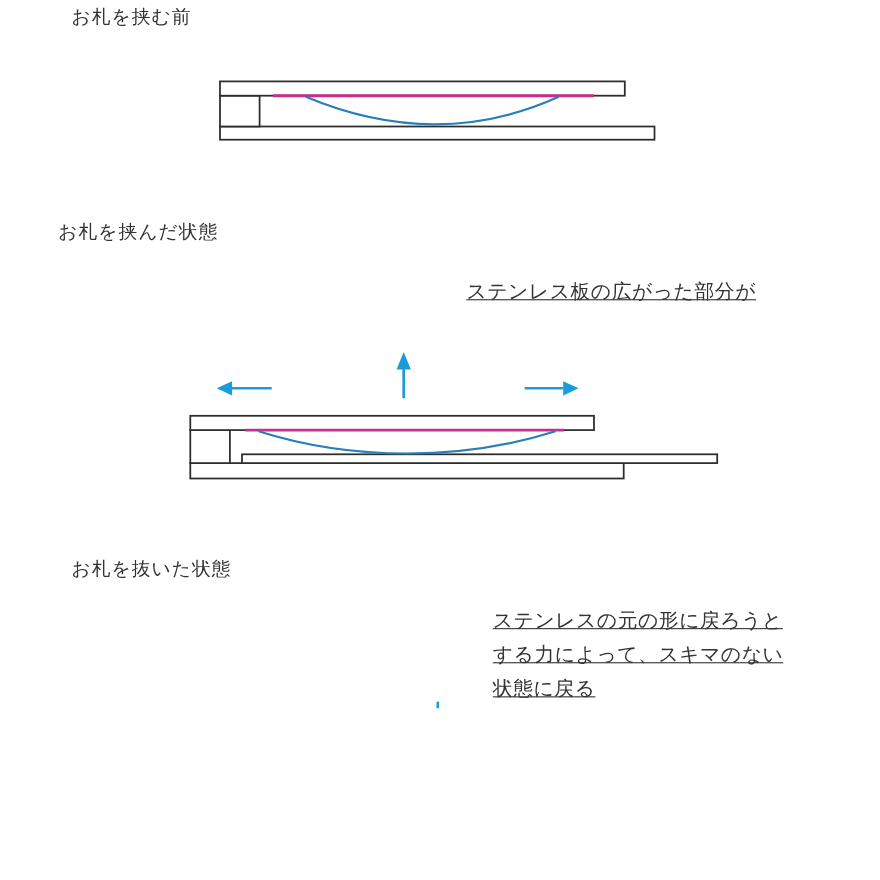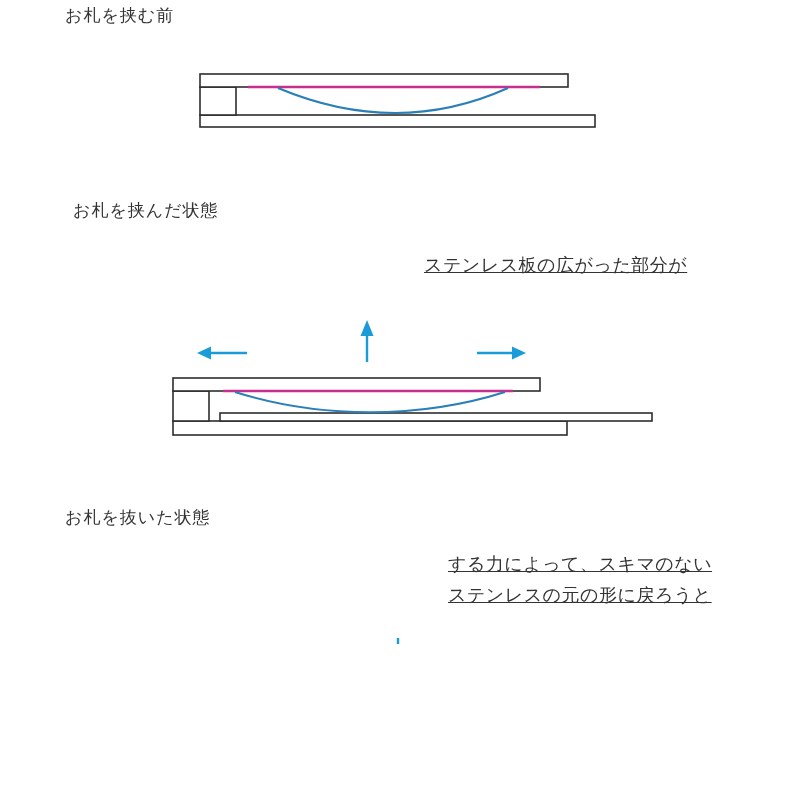--- a/index.html
+++ b/index.html
@@ -113,26 +113,27 @@
       <rect class="plate" x="201" y="741" width="392" height="13"></rect>
       <rect class="plate" x="201" y="713" width="36" height="28"></rect>
       <rect class="plate" x="201" y="700" width="367" height="13"></rect>
       <line class="flat-spring" x1="248" y1="713" x2="540" y2="713"></line>
       <path class="spring-curve" d="M285,714 Q397,766 510,714"></path>
     </g>
   </svg>
 
   <div class="heading" style="left:65px; top:6px;">お札を挟む前</div>
 
-  <div class="heading" style="left:73px; top:201px;">お札を挟んだ状態</div>
+  <div class="heading" style="left:53px; top:201px;">お札を挟んだ状態</div>
 
   <div class="note" style="left:424px; top:250px;">
     <div>ステンレス板の広がった部分が</div>
   </div>
 
   <div class="heading" style="left:65px; top:508px;text-align:right;">お札を抜いた状態</div>
 
   <div class="note" style="left:448px; top:549px;">
+    <div>ステンレスの元の形に戻ろうと</div>
     <div>する力によって、スキマのない</div>
-    <div>ステンレスの元の形に戻ろうと</div>
+    <div>状態に戻る</div>
   </div>
 
 </div>
 
 </body></html>

